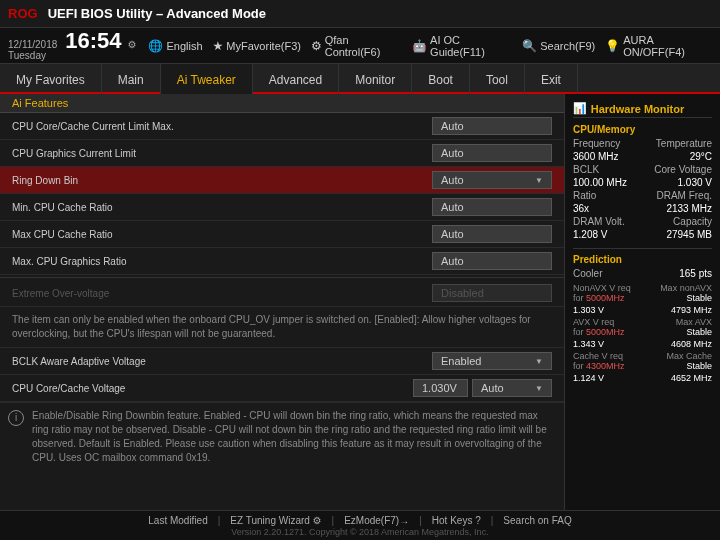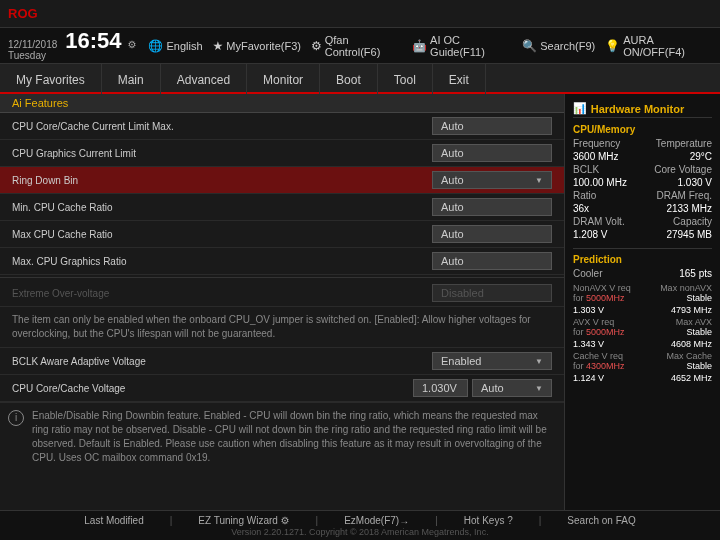--- a/index.html
+++ b/index.html
@@ -263,21 +263,21 @@
       display: flex;
       flex-direction: column;
       justify-content: center;
       align-items: center;
       border-top: 1px solid #333;
       padding: 0 8px;
     }
     .bottom-nav {
       display: flex;
       align-items: flex-end;
-      gap: 22px;
+      gap: 6px;
       font-size: 10px;
       color: #aaa;
     }
     .bottom-nav-item {
       cursor: pointer;
       color: #aaa;
       padding: 0 4px;
     }
     .bottom-divider { color: #555; }
     .bottom-version {
@@ -286,20 +286,21 @@
       margin-top: 1px;
     }
 
     .dropdown-arrow { font-size: 8px; color: #aaa; }
   </style>
 </head>
 <body>
 
 <div id="title-bar">
   <span class="rog-logo">ROG</span>
+  <span class="title-text">UEFI BIOS Utility – Advanced Mode</span>
 </div>
 
 <div id="info-bar">
   <div style="display:flex;align-items:baseline;gap:4px;">
     <div class="datetime">
       <span>12/11/2018</span>
       <span>Tuesday</span>
     </div>
     <span class="time-display">16:54</span>
     <span class="gear-icon">⚙</span>
@@ -328,20 +329,21 @@
     <div class="info-item">
       <span class="info-icon">💡</span>
       <span>AURA ON/OFF(F4)</span>
     </div>
   </div>
 </div>
 
 <div id="nav-tabs">
   <div class="nav-tab">My Favorites</div>
   <div class="nav-tab">Main</div>
+  <div class="nav-tab active">Ai Tweaker</div>
   <div class="nav-tab">Advanced</div>
   <div class="nav-tab">Monitor</div>
   <div class="nav-tab">Boot</div>
   <div class="nav-tab">Tool</div>
   <div class="nav-tab">Exit</div>
 </div>
 
 <div id="main-layout">
 
   <div id="content-area">

